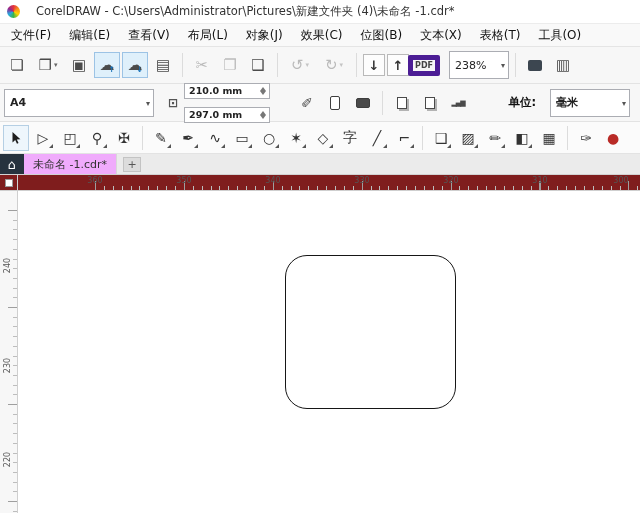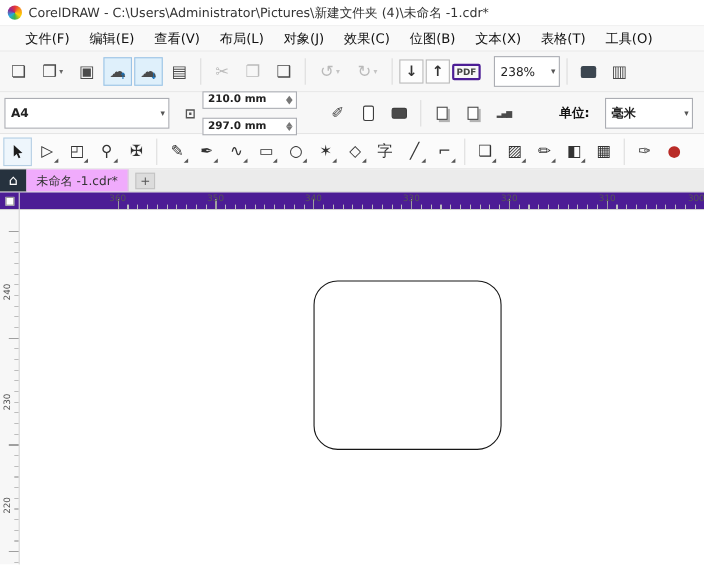--- a/index.html
+++ b/index.html
@@ -1,44 +1,44 @@
 <!DOCTYPE html>
 <html><head>
 <meta charset="utf-8">
 <style>
   * { box-sizing: border-box; margin: 0; padding: 0; }
   html,body { width:640px; height:514px; overflow:hidden; }
   body { font-family:"DejaVu Sans","Liberation Sans",sans-serif; background:#fff; color:#222; }
 
   
-  .titlebar { height:24px; display:flex; align-items:center; gap:6px; padding:0 7px; background:#ffffff; border-bottom:1px solid #ececec; }
+  .titlebar { height:24px; display:flex; align-items:center; gap:16px; padding:0 7px; background:#ffffff; border-bottom:1px solid #ececec; }
   .logo { width:13px; height:13px; border-radius:50%; flex:0 0 auto;
           background:conic-gradient(#e4333c,#f7941d,#ffd400,#39b54a,#27a9e1,#92278f,#e4333c); }
   .title-text { font-size:11.5px; color:#333; white-space:nowrap; overflow:hidden; }
 
   
-  .menubar { height:23px; display:flex; align-items:stretch; background:#f9f9f9; border-bottom:1px solid #e5e5e5; padding-left:14px; }
+  .menubar { height:23px; display:flex; align-items:stretch; background:#f9f9f9; border-bottom:1px solid #e5e5e5; padding-left:2px; }
   .menu-item { font-size:12px; color:#111; padding:3px 9px 0 9px; cursor:default; }
 
   
   .toolbar { display:flex; align-items:center; background:#f7f7f7; border-bottom:1px solid #e3e3e3; padding:0 4px; gap:2px; }
   .std { height:37px; }
   .prop { height:38px;font-weight:bold; }
   .sep { width:1px; height:24px; background:#dcdcdc; margin:0 4px; flex:0 0 auto; }
 
   .tbtn { position:relative; width:26px; height:26px; display:flex; align-items:center; justify-content:center;
           font-size:15px; color:#4b4b4b; border:1px solid transparent; flex:0 0 auto; cursor:default; }
   .tbtn .g { line-height:1; }
   .tbtn.active { background:#dff0fb; border-color:#9cc3e5; }
   .tbtn.disabled { opacity:.35; }
   .tbtn.boxed { width:22px; height:22px; font-size:13px; border-color:#b9b9b9; background:#fdfdfd; font-weight:bold; color:#333; }
   .tbtn.caret-btn { width:32px; }
   .tbtn.caret-btn::after { content:"▾"; font-size:7px; color:#666; margin-left:2px; }
   .overlay-arrow { position:absolute; right:4px; bottom:3px; font-size:8px; font-weight:bold; color:#1a72b8; }
-  .pdf-chip { font-size:8px; font-weight:bold; color:#444; border:2px solid #4c1d95; border-radius:2px; padding:1px 2px; }
+  .pdf-chip { font-size:8px; font-weight:bold; color:#444; border:5px solid #4c1d95; border-radius:2px; padding:1px 2px; }
   .dark-rect { width:14px; height:11px; background:#3c4650; border-radius:2px; }
 
   .combo { position:relative; height:28px; background:#fff; border:1px solid #abadb3; display:flex; align-items:center;
            font-size:11px; padding:0 12px 0 5px; cursor:default; flex:0 0 auto; }
   .combo::after { content:"▾"; position:absolute; right:3px; top:50%; transform:translateY(-50%); font-size:8px; color:#555; }
   .zoom-combo { width:60px; margin-left:10px; }
   .preset-combo { width:150px; }
   .units-combo { width:80px; }
 
   
@@ -71,21 +71,21 @@
   
   .tabbar { height:21px; display:flex; align-items:stretch; background:#ebebeb; border-bottom:1px solid #d2d2d2; }
   .home-btn { width:24px; display:flex; align-items:center; justify-content:center; background:#26323e; color:#fff; font-size:13px; }
   .tab { display:flex; align-items:center; gap:7px; padding:0 9px; font-size:11px; color:#333; border-right:1px solid #d8d8d8; background:#ebebeb; }
   .tab.active { background:#f0abfc; }
   .tab .close { font-size:11px; color:#777; }
   .add-tab { width:18px; height:15px; margin:3px 0 0 6px; background:#dcdcdc; border:1px solid #c3c3c3;
              display:flex; align-items:center; justify-content:center; font-size:11px; color:#555; }
 
   
-  .ruler-row { height:16px; display:flex; border-bottom:1px solid #cfcfcf; background:#4c1d95;gap:12px; }
+  .ruler-row { height:16px; display:flex; border-bottom:1px solid #cfcfcf; background:#7f1d1d; }
   .corner { width:18px; border-right:1px solid #cfcfcf; display:flex; align-items:center; justify-content:center; }
   .origin-ico { width:8px; height:8px; border:1px solid #999; background:#fff; }
   .hruler { position:relative; flex:1;
             background-image:
               repeating-linear-gradient(90deg,#9f9f9f 0,#9f9f9f 1px,transparent 1px,transparent 88.9px),
               repeating-linear-gradient(90deg,#bdbdbd 0,#bdbdbd 1px,transparent 1px,transparent 8.89px);
             background-size:100% 9px,100% 4px; background-position:77px bottom,77px bottom; background-repeat:no-repeat; }
   .hnum { position:absolute; top:1px; transform:translateX(-50%); font-size:8px; color:#555; }
 
   .main { display:flex; height:322px; }

